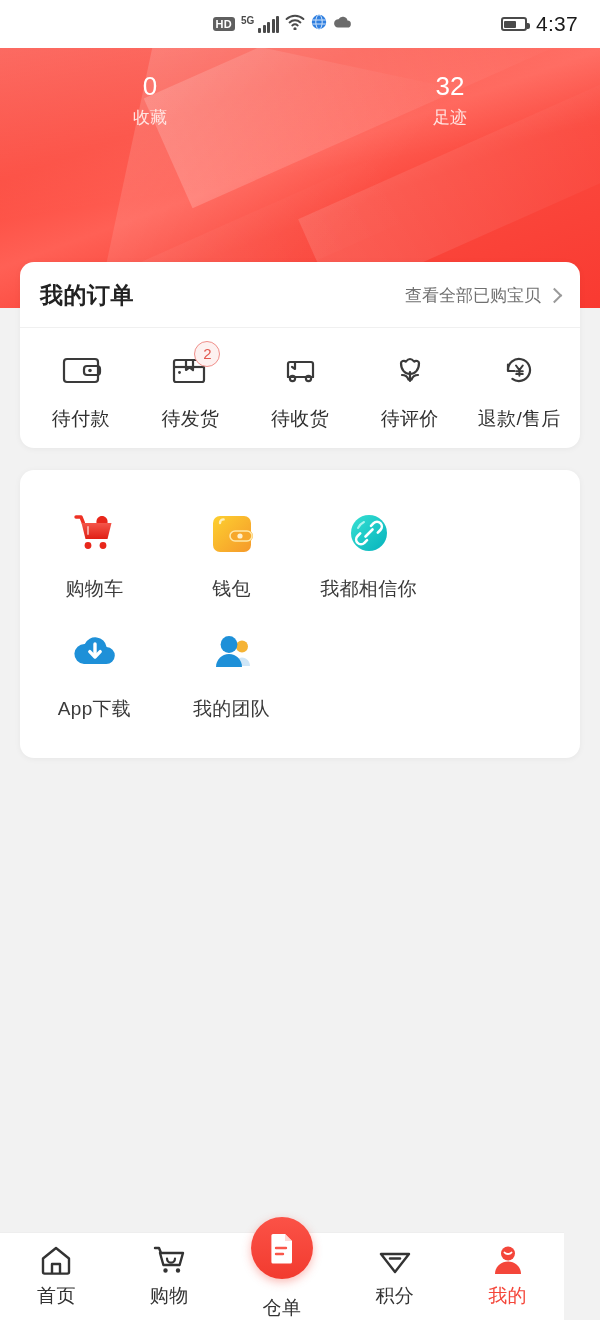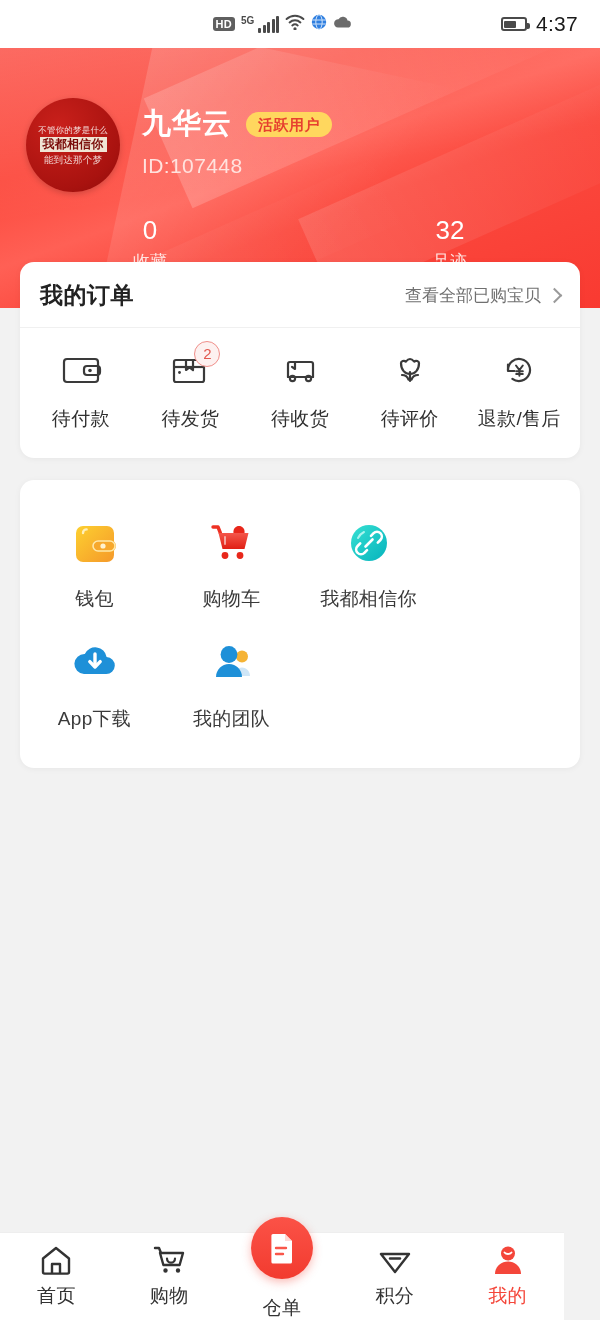--- a/index.html
+++ b/index.html
@@ -92,21 +92,21 @@
   .stats{ position:relative; display:flex; margin-top:22px; z-index:2; }
   .stat{ flex:1; text-align:center; }
   .stat .num{ font-size:26px; color:#fff; line-height:32px;}
   .stat .lab{ font-size:17px; color:#ffe4e1; margin-top:4px;}
 
   
   .card{
     background:#fff; border-radius:14px; margin:0 20px;
     box-shadow:0 1px 6px rgba(0,0,0,.05);
   }
-  .card.orders{ position:relative; margin-top:-46px; z-index:3; padding:0 0 20px; }
+  .card.orders{ position:relative; margin-top:-46px; z-index:3; padding:0 0 10px; }
   .card-head{
     display:flex; align-items:center; justify-content:space-between;
     padding:18px 20px 16px 20px; border-bottom:1px solid #f0f0f0;
   }
   .card-title{ font-size:23px; color:#222; font-weight:bold; letter-spacing:.5px;}
   .card-more{ display:flex; align-items:center; gap:8px; }
   .card-more span{ font-size:17px; color:#707070; }
   .chev{ width:11px; height:11px; border-right:2.4px solid #9a9a9a; border-top:2.4px solid #9a9a9a;
          transform:rotate(45deg); }
 
@@ -190,34 +190,20 @@
       </span>
     <span class="clock">4:37</span>
   </div>
 </div>
 
 <div class="header">
   <div class="streak s1"></div>
   <div class="streak s2"></div>
   <div class="streak s3"></div>
 
-  <div class="profile">
-    <div class="avatar">
-      <div class="av-l1">不管你的梦是什么</div>
-      <div class="av-l2">我都相信你</div>
-      <div class="av-l3">能到达那个梦</div>
-    </div>
-    <div class="pinfo">
-      <div class="prow">
-        <span class="uname">九华云</span>
-        <span class="ubadge">活跃用户</span>
-      </div>
-      <div class="uid">ID:107448</div>
-    </div>
-  </div>
 
   <div class="stats">
     <div class="stat">
       <div class="num">0</div>
       <div class="lab">收藏</div>
     </div>
     <div class="stat">
       <div class="num">32</div>
       <div class="lab">足迹</div>
     </div>
@@ -292,39 +278,20 @@
         </svg>
       </div>
       <div class="olabel">退款/售后</div>
     </div>
 
   </div>
 </div>
 
 <div class="card grid">
   <div class="grow">
-
-    <div class="gcell">
-      <div class="gicon">
-        <svg width="56" height="56" viewBox="0 0 56 56">
-          <defs>
-              <linearGradient id="gw" x1="0" y1="0" x2="1" y2="1">
-            <stop offset="0" stop-color="#fdd030"></stop>
-                <stop offset="1" stop-color="#f5992a"></stop>
-              </linearGradient>
-            </defs>
-          <rect x="9" y="10" width="38" height="36" rx="7" fill="url(#gw)"></rect>
-          <path d="M16 17c0-2 1.6-3.6 3.6-3.6" stroke="#fff4c9" stroke-width="2.4" fill="none" stroke-linecap="round" opacity=".9"></path>
-          <rect x="25" y="24" width="24" height="12" rx="6" fill="#f7a82c"></rect>
-          <rect x="26" y="25" width="22" height="10" rx="5" fill="none" stroke="#ffe9a8" stroke-width="1.6"></rect>
-          <circle cx="36" cy="30" r="2.6" fill="#fff2cf"></circle>
-        </svg>
-      </div>
-      <div class="glabel">钱包</div>
-    </div>
 
     <div class="gcell">
       <div class="gicon">
         <svg width="56" height="56" viewBox="0 0 56 56">
           <defs>
               <linearGradient id="gc" x1="0" y1="0" x2="0" y2="1">
             <stop offset="0" stop-color="#f4564a"></stop>
                 <stop offset="1" stop-color="#e01f14"></stop>
               </linearGradient>
             </defs>
@@ -332,20 +299,39 @@
           <path d="M14.5 17h30l-4 16h-22z" fill="url(#gc)"></path>
           <path d="M35 10c3.2 0 5.6 2.6 5.6 5.8 0 .4 0 .8-.1 1.2h-11c-.1-.4-.1-.8-.1-1.2 0-3.2 2.4-5.8 5.6-5.8z" fill="#e8271b"></path>
           <circle cx="21" cy="39.5" r="3.4" fill="#e8271b"></circle>
           <circle cx="36" cy="39.5" r="3.4" fill="#e8271b"></circle>
           <path d="M21 21v7" stroke="#fff" stroke-width="2" stroke-linecap="round" opacity=".55"></path>
         </svg>
       </div>
       <div class="glabel">购物车</div>
     </div>
 
+    <div class="gcell">
+      <div class="gicon">
+        <svg width="56" height="56" viewBox="0 0 56 56">
+          <defs>
+              <linearGradient id="gw" x1="0" y1="0" x2="1" y2="1">
+            <stop offset="0" stop-color="#fdd030"></stop>
+                <stop offset="1" stop-color="#f5992a"></stop>
+              </linearGradient>
+            </defs>
+          <rect x="9" y="10" width="38" height="36" rx="7" fill="url(#gw)"></rect>
+          <path d="M16 17c0-2 1.6-3.6 3.6-3.6" stroke="#fff4c9" stroke-width="2.4" fill="none" stroke-linecap="round" opacity=".9"></path>
+          <rect x="25" y="24" width="24" height="12" rx="6" fill="#f7a82c"></rect>
+          <rect x="26" y="25" width="22" height="10" rx="5" fill="none" stroke="#ffe9a8" stroke-width="1.6"></rect>
+          <circle cx="36" cy="30" r="2.6" fill="#fff2cf"></circle>
+        </svg>
+      </div>
+      <div class="glabel">钱包</div>
+    </div>
+
 
     <div class="gcell">
       <div class="gicon">
         <svg width="56" height="56" viewBox="0 0 56 56">
           <defs>
               <linearGradient id="gl" x1="0" y1="0" x2="1" y2="1">
             <stop offset="0" stop-color="#35e0d2"></stop>
                 <stop offset="1" stop-color="#07b3bd"></stop>
               </linearGradient>
             </defs>

